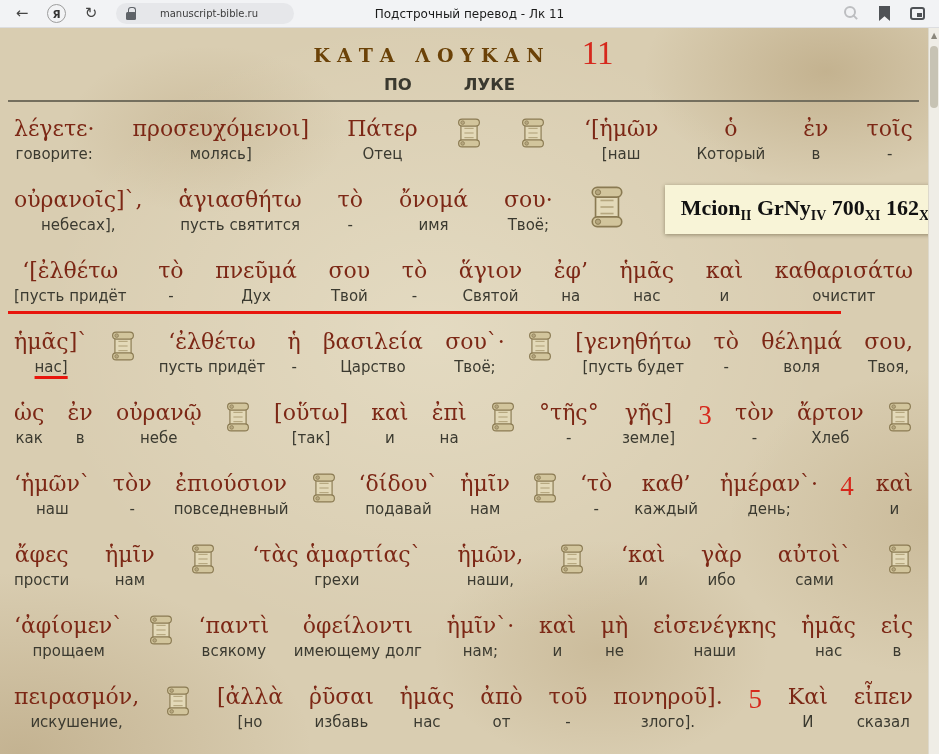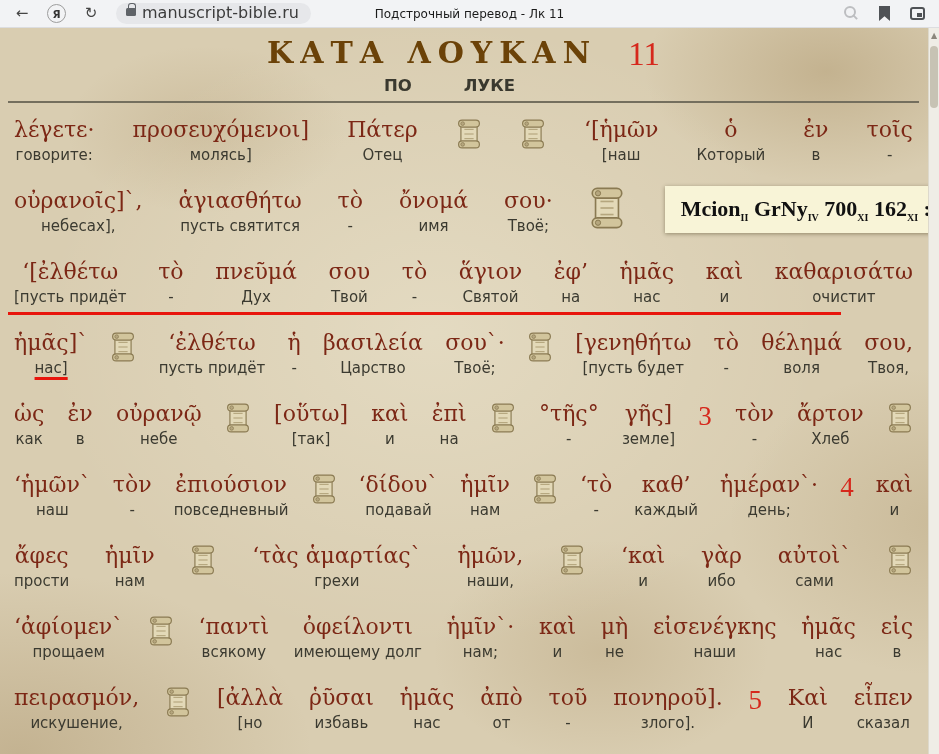--- a/index.html
+++ b/index.html
@@ -8,22 +8,22 @@
   .window { position:relative; width:939px; height:754px; overflow:hidden; }
 
   
   .browser-bar { position:absolute; top:0; left:0; right:0; height:28px;
     background:#f2f3f5; border-bottom:1px solid #dcdde0;
     display:flex; align-items:center; padding:0 14px 0 12px; gap:15px; z-index:5; }
   .nav-btn { font-size:15px; color:#454545; width:20px; text-align:center; cursor:pointer; line-height:1; }
   .ya-btn { width:19px; height:19px; border:1.5px solid #9d9d9d; border-radius:50%;
     display:flex; align-items:center; justify-content:center;
     font-weight:700; font-size:10.5px; color:#333; cursor:pointer; flex:none; }
-  .address-pill { display:flex; align-items:flex-start; gap:6px; background:#e6e7ea;
-    border-radius:12px; height:21px; padding:0 12px 0 10px; font-size:16px;
+  .address-pill { display:flex; align-items:center; gap:24px; background:#e6e7ea;
+    border-radius:12px; height:21px; padding:0 12px 0 10px; font-size:10px;
     color:#3c3c3c; min-width:178px; cursor:pointer; z-index:6; }
   .lock { width:10px; height:13px; position:relative; display:inline-block; flex:none; }
   .lock::before { content:""; position:absolute; left:2px; top:0; width:6px; height:7px;
     border:1.5px solid #5f6368; border-bottom:none; border-radius:3px 3px 0 0; }
   .lock::after { content:""; position:absolute; left:0; top:5px; width:10px; height:8px;
     background:#5f6368; border-radius:1.5px; }
   .tab-title { position:absolute; left:200px; right:200px; text-align:center;
     font-size:12px; color:#1b1b1b; pointer-events:none; }
   .right-icons { margin-left:auto; display:flex; align-items:center; gap:20px; z-index:6; }
   .icon-search { width:15px; height:15px; position:relative; opacity:.45; cursor:pointer; }
@@ -54,21 +54,21 @@
       radial-gradient(ellipse 420px 260px at 2% 100%, rgba(140,110,62,.28), rgba(140,110,62,0) 70%),
       radial-gradient(ellipse 300px 220px at 100% 68%,rgba(150,122,72,.22), rgba(150,122,72,0) 70%),
       radial-gradient(ellipse 520px 420px at 46% 42%, rgba(255,252,235,.28), rgba(255,252,235,0) 75%),
       radial-gradient(ellipse 200px 120px at 22% 14%, rgba(150,120,70,.18), rgba(150,120,70,0) 70%),
       radial-gradient(ellipse 240px 160px at 64% 86%, rgba(148,118,68,.20), rgba(148,118,68,0) 70%);
     padding:8px 20px 0 8px; }
 
   .doc-header { text-align:center; border-bottom:2px solid #746f5e;
     padding-bottom:6px; margin-bottom:12px; }
   .title-row { line-height:34px; }
-  .greek-title { font-family:"DejaVu Serif", serif; font-size:30px; letter-spacing:7px;
+  .greek-title { font-family:"DejaVu Serif", serif; font-size:19px; letter-spacing:7px;
     color:#6b4208; font-weight:600; }
   .chapter-num { font-family:"Liberation Serif", serif; font-size:33px; color:#d6281c;
     margin-left:26px; font-weight:500; vertical-align:-2px; }
   .subtitle-row { display:flex; justify-content:center; gap:52px; font-size:16.5px;
     font-weight:700; color:#3a392f; margin-top:1px; transform:translateX(-14px); }
 
   
   .line { display:flex; justify-content:space-between; align-items:flex-start;
     padding:0 6px; margin-bottom:20px; position:relative; }
   .line.start { justify-content:flex-start; gap:36px; }
@@ -80,21 +80,21 @@
   .russian.underlined { text-decoration:underline; text-decoration-color:#e8150c;
     text-decoration-thickness:3px; text-underline-offset:4px; }
   .verse-num { font-family:"Liberation Serif", serif; font-size:27px; color:#d6281c;
     margin-top:4px; line-height:1; }
   .scroll-icon { width:26px; height:30px; margin-top:4px; cursor:pointer; flex:none; }
   .scroll-icon.lg { width:36px; height:44px; margin-top:0; }
   .scroll-icon svg { width:100%; height:100%; display:block; }
   .apparatus { background:#f8f4d7; box-shadow:0 1px 4px rgba(60,50,20,.45);
     padding:10px 16px; font-family:"Liberation Serif", serif; font-weight:700;
     font-size:22px; color:#111; white-space:nowrap; margin-left:4px; }
-  .apparatus sub { font-size:10px; }
+  .apparatus sub { font-size:14px; }
   .red-underline { position:absolute; left:0; right:78px; bottom:-7px; height:3px;
     background:#e8150c; }
 </style>
 </head>
 <body>
 
 <div class="window">
 
   <div class="browser-bar">
     <div class="nav-btn">←</div>

